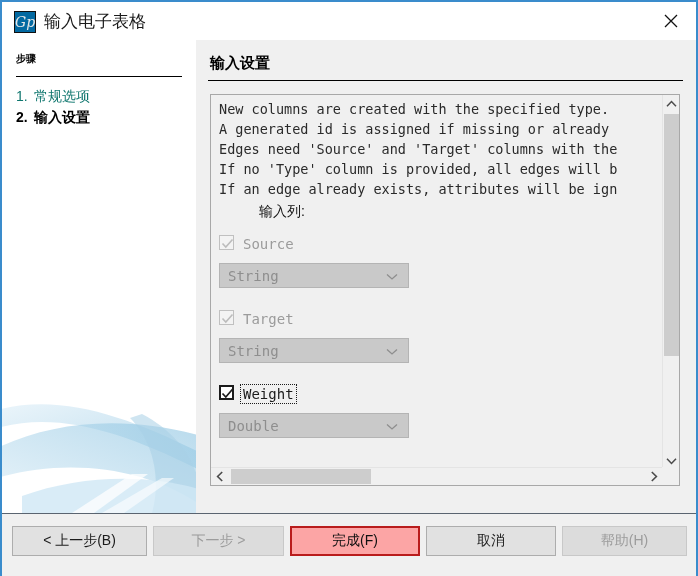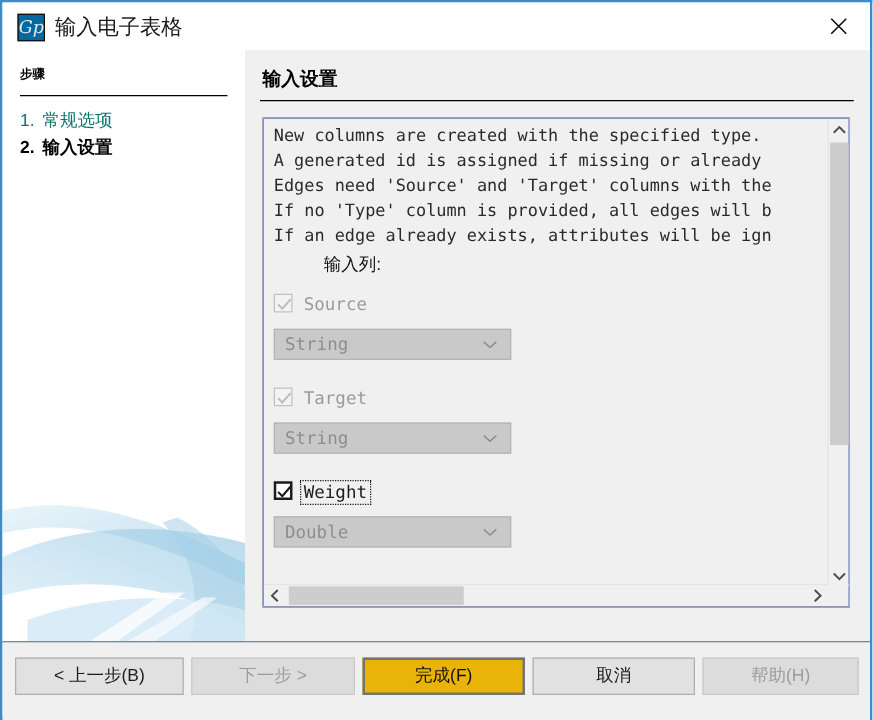--- a/index.html
+++ b/index.html
@@ -250,22 +250,22 @@
     background: #e1e1e1;
     color: #1b1b1b;
     font-size: 14px;
     display: flex; align-items: center; justify-content: center;
     white-space: nowrap;
     cursor: default;
     user-select: none;
   }
   .btn.disabled { color: #9c9c9c; border-color: #c8c8c8; background: #dcdcdc; }
   .btn.default {
-    border: 2px solid #737373;
-    background: #eab308;
+    border: 2px solid #b91c1c;
+    background: #fca5a5;
     color: #111;
   }
 </style>
 </head>
 <body>
 
 <div id="app">
 
   <div class="top-edge"></div>
   <div class="left-edge"></div>

